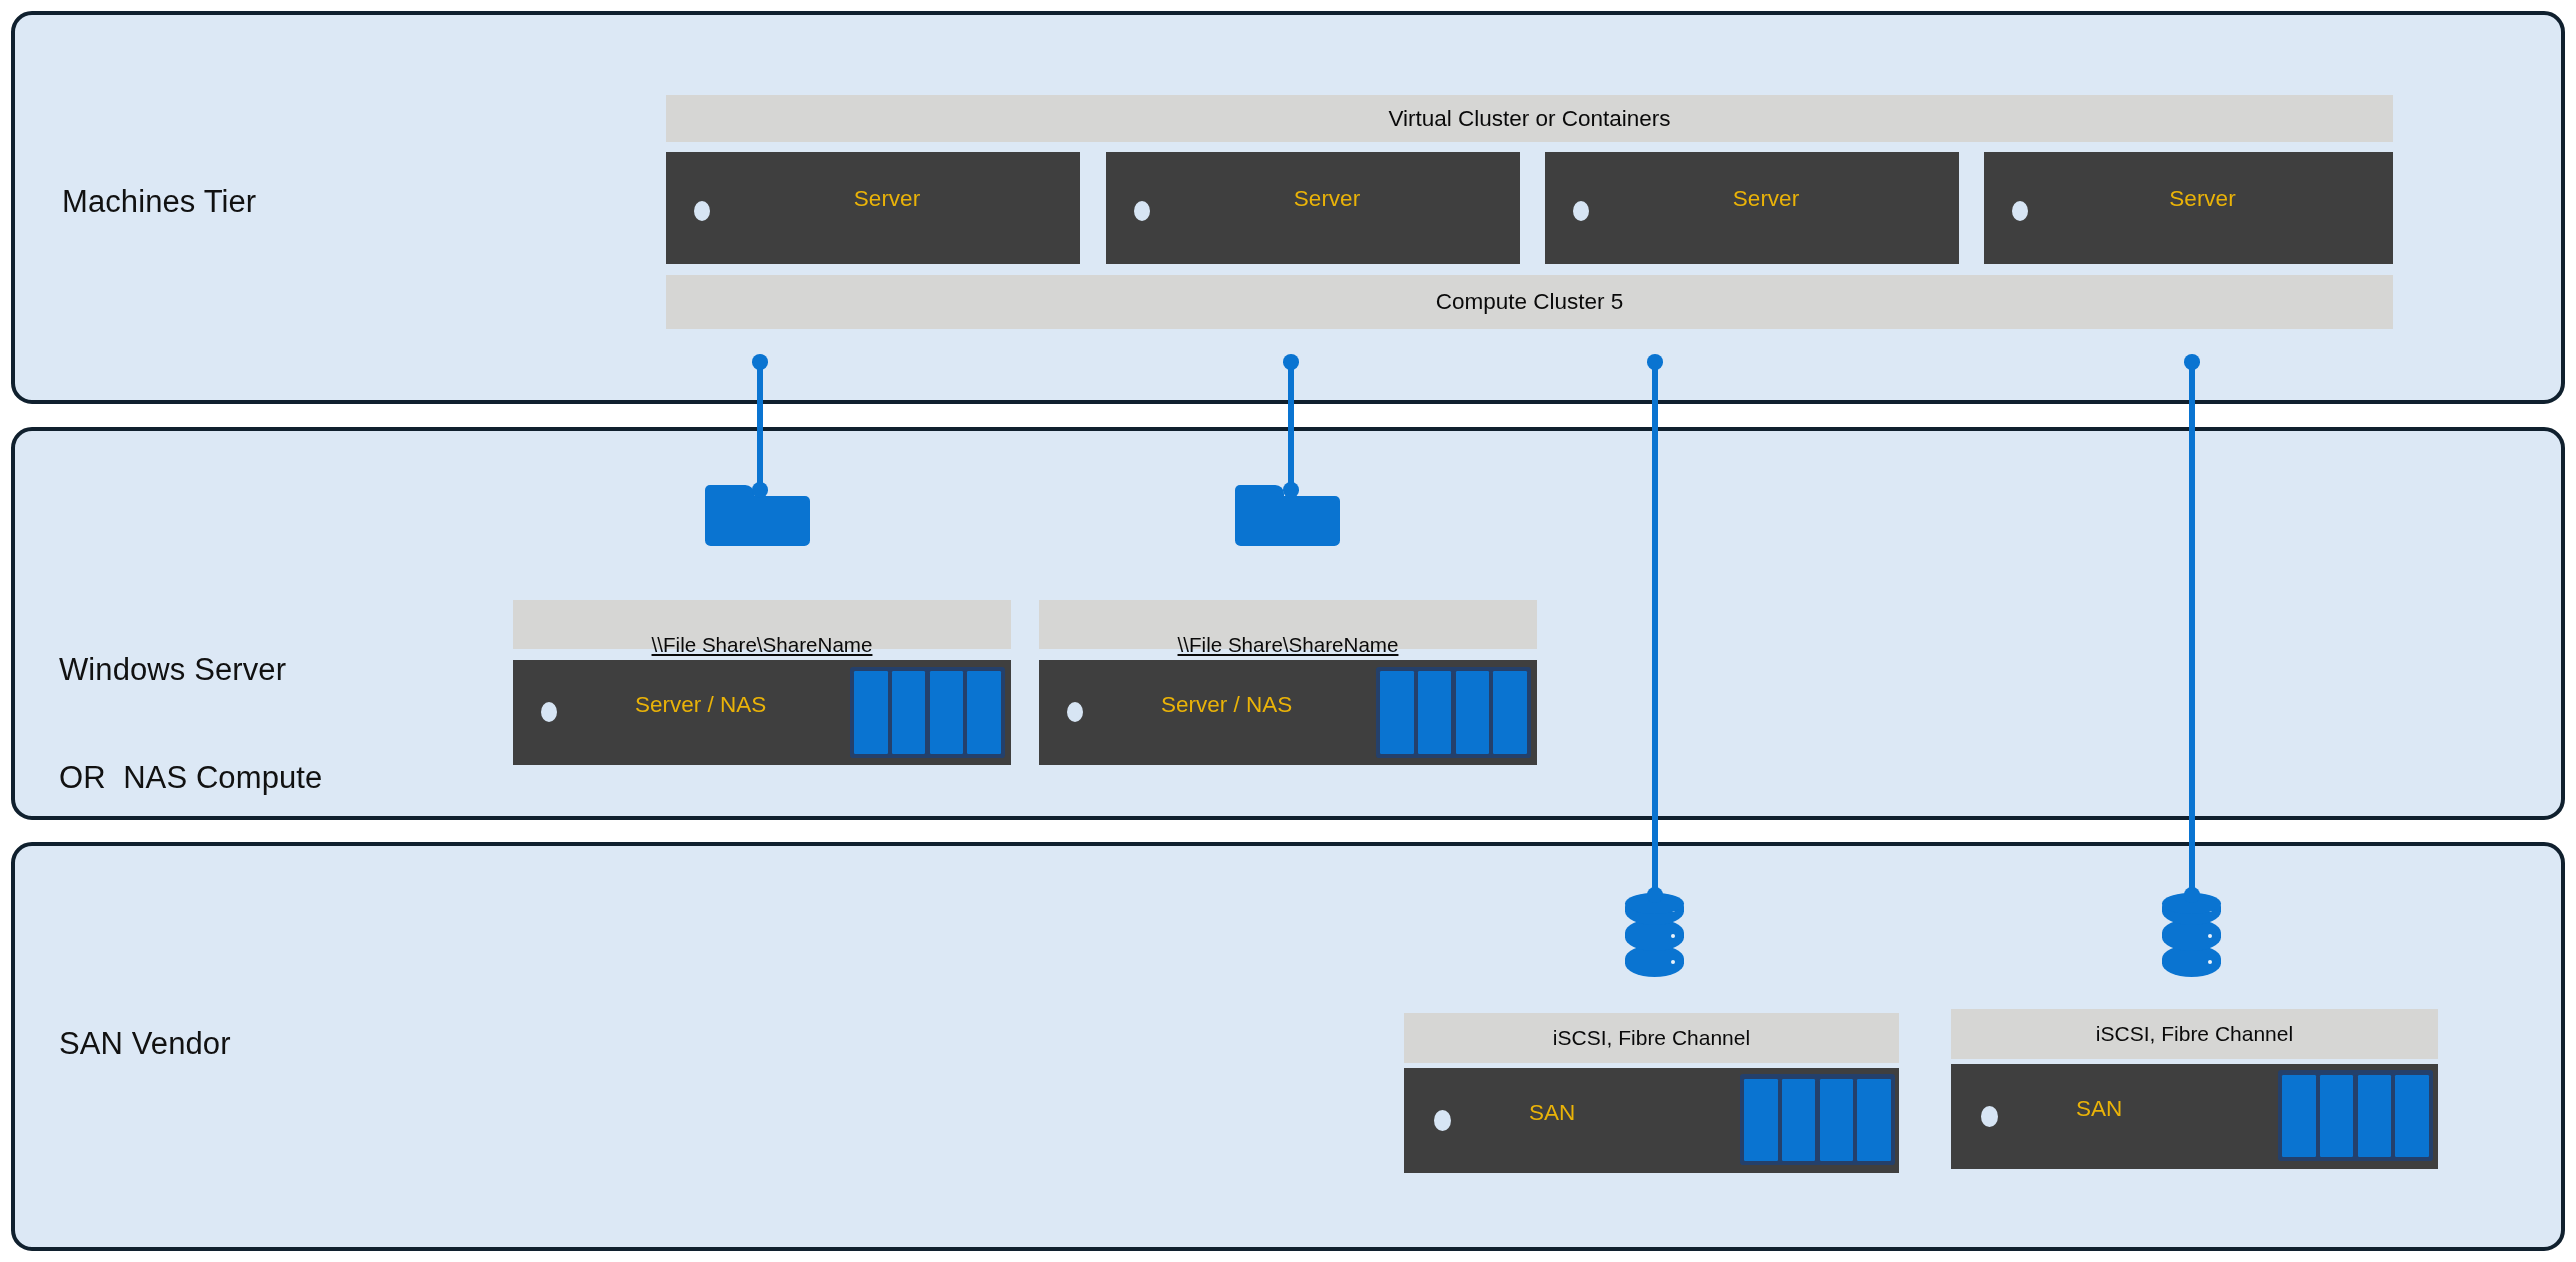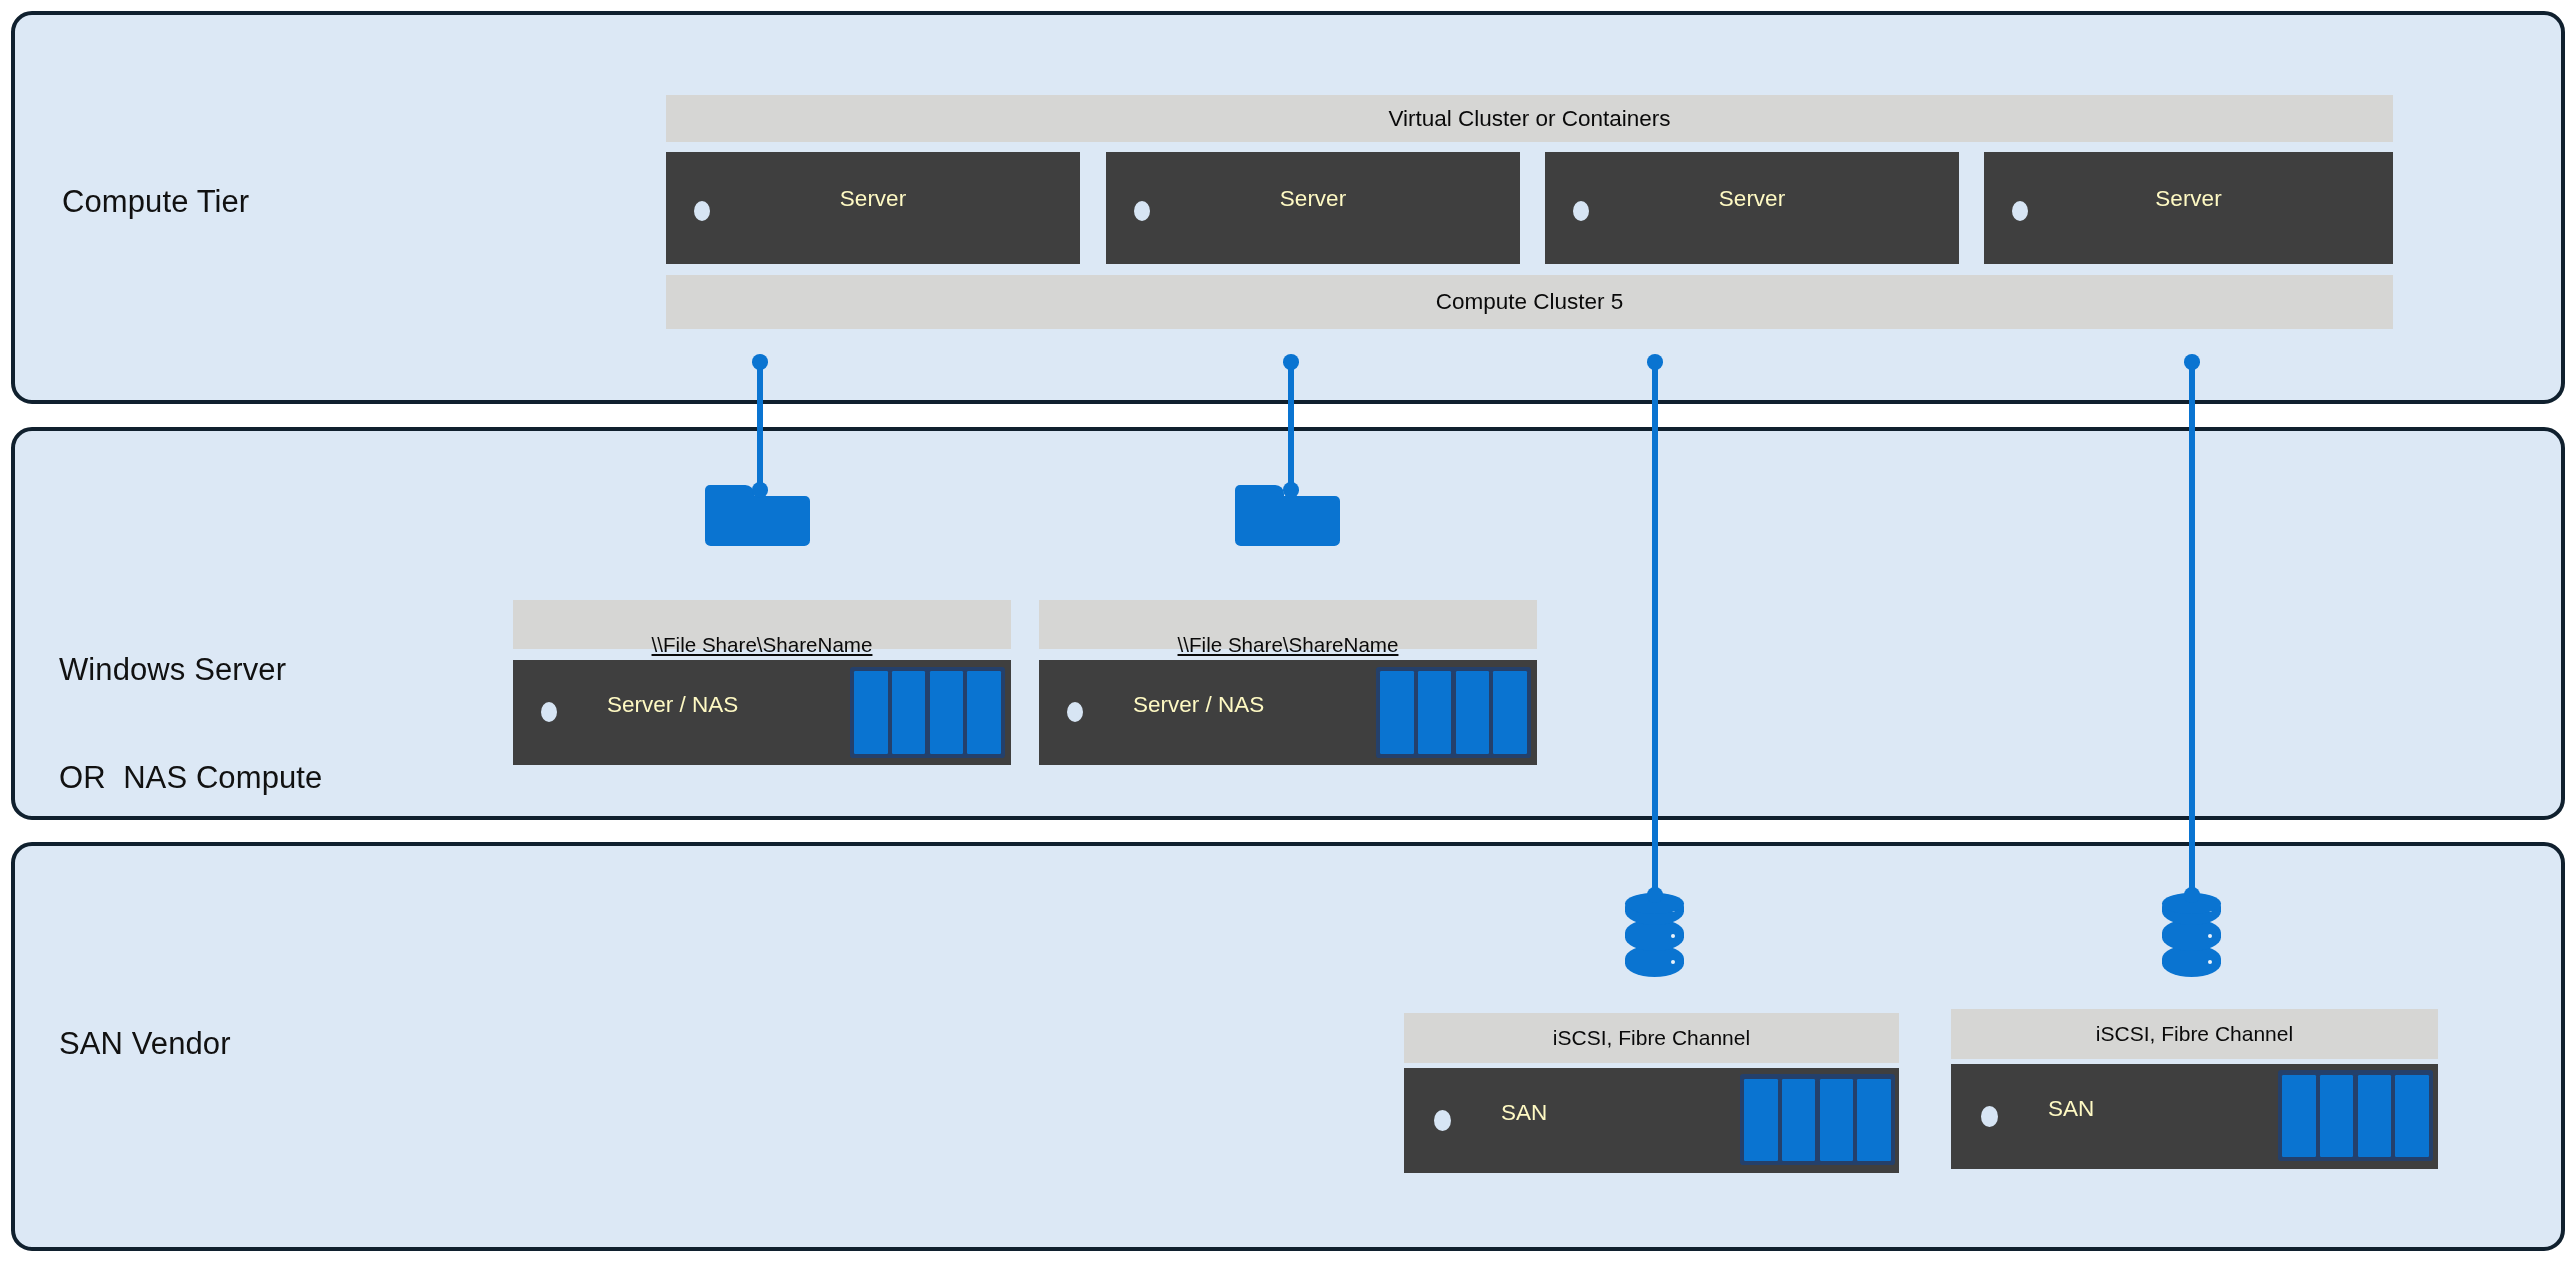--- a/index.html
+++ b/index.html
@@ -48,22 +48,23 @@
     background:#3f3f3f;
     box-sizing:border-box;
   }
   .node .dot{
     position:absolute;
     background:#d7e5f4;
     border-radius:50%;
   }
   .node .nlabel{
     position:absolute;
-    color:#fef9c3;
+    color:#eab308;
     white-space:nowrap;
+    margin-left:28px;
   }
 
   
   .disks{
     position:absolute;
     background:#24406b;
     border-radius:3.1px;
     display:flex;
     padding:4.4px;
     gap:4.4px;
@@ -104,21 +105,21 @@
   .db .cap-top{
     position:absolute;left:0;top:0;width:59px;height:21px;
     background:#0a74d1;border-radius:50%;
   }
 </style>
 </head>
 <body>
 
 <div class="tier" id="tier-compute"></div>
 
-<div class="tier-label" id="label-compute">Compute Tier</div>
+<div class="tier-label" id="label-compute">Machines Tier</div>
 
 <div class="cap" style="left:666px;top:95px;width:1727px;height:47px;font-size:22.5px;">
   <span>Virtual Cluster or Containers</span>
 </div>
 
 <div class="node" style="left:666px;top:152px;width:414px;height:112px;">
   <span class="dot" style="left:28px;top:49px;width:16px;height:20px;"></span>
   <span class="nlabel" style="left:0;right:0;top:34px;text-align:center;font-size:22.5px;">Server</span>
 </div>
 

